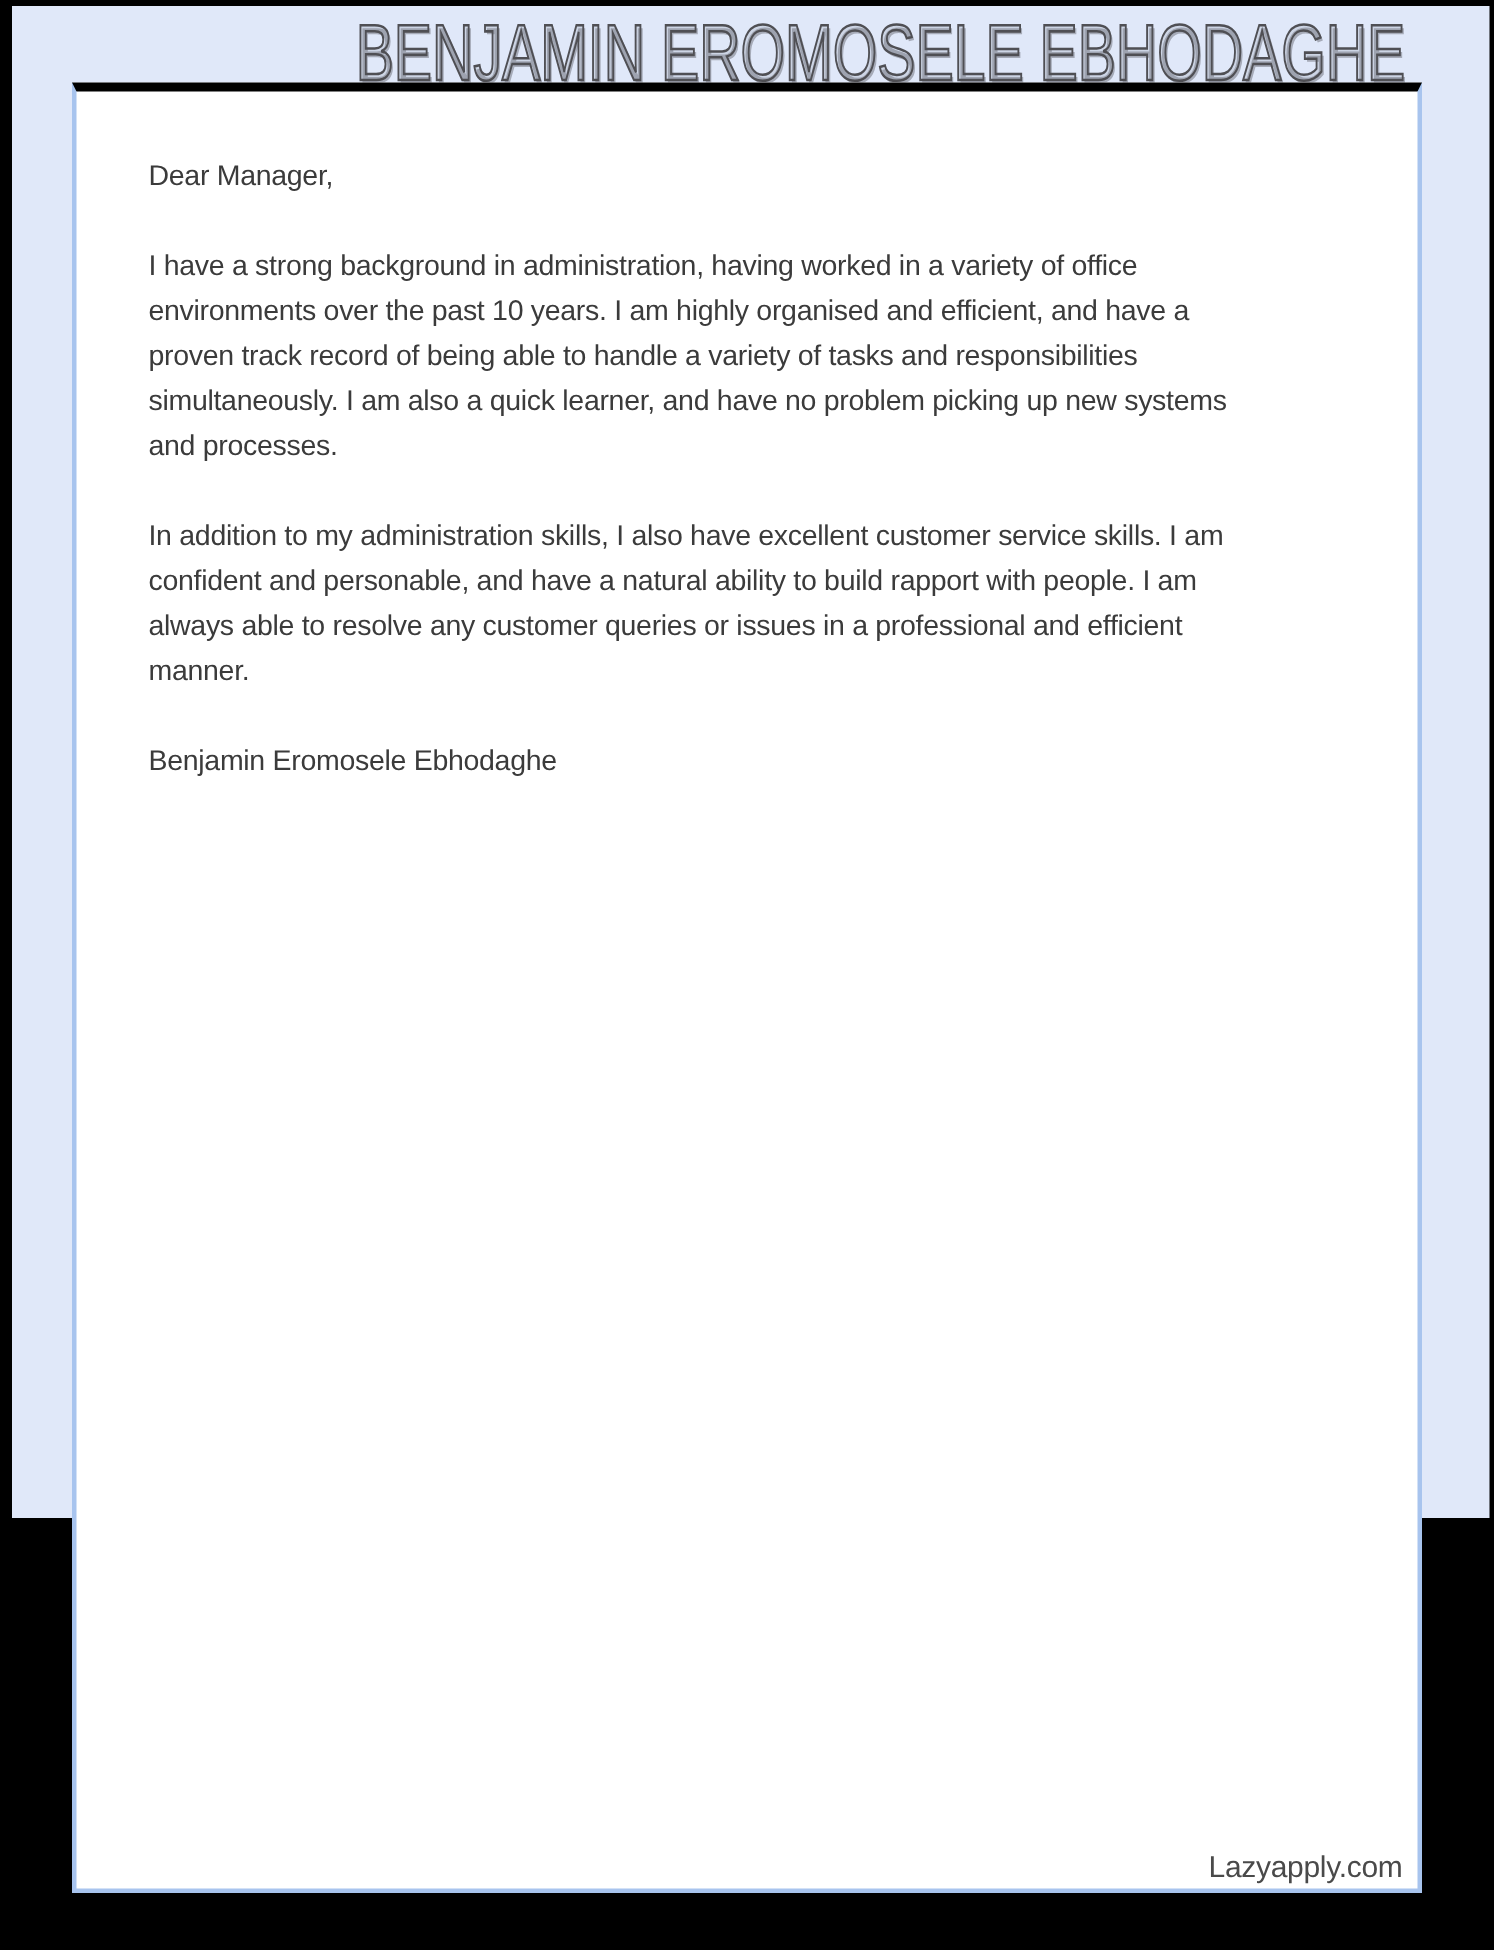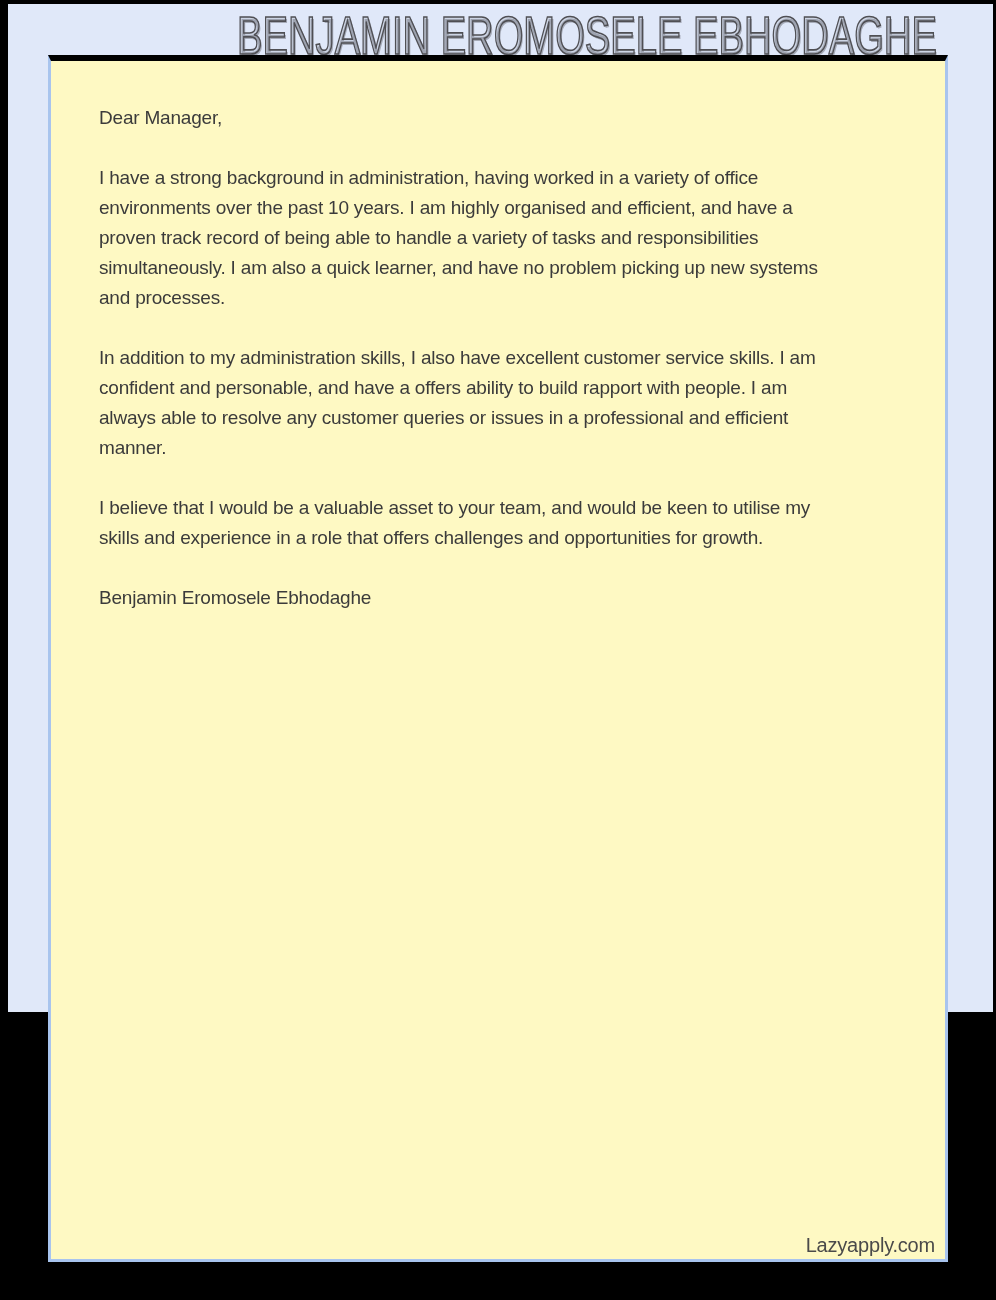--- a/index.html
+++ b/index.html
@@ -31,21 +31,21 @@
     color: rgba(120, 126, 138, 0.18);
     -webkit-text-stroke: 1.7px #4f4f54;
     text-shadow: 2px 2px 0 rgba(70, 72, 80, 0.38);
     transform: scaleX(0.72);
     transform-origin: right center;
   }
   .letter-sheet {
     position: absolute;
     left: 40px; top: 51px;
     width: 900px; height: 1207px;
-    background: #fef9c3;
+    background: #ffffff;
     border-top: 6px solid #000000;
     border-left: 3px solid #a8c4ee;
     border-right: 3px solid #a8c4ee;
     border-bottom: 3px solid #a8c4ee;
   }
   .letter-content {
     padding: 42px 64px 0 48px;
     font-size: 19px;
     line-height: 30px;
     letter-spacing: -0.2px;
@@ -81,24 +81,22 @@
 
   <div class="letter-sheet">
     <div class="letter-content">
       <p>Dear Manager,</p>
       <p>I have a strong background in administration, having worked in a variety of office
 environments over the past 10 years. I am highly organised and efficient, and have a
 proven track record of being able to handle a variety of tasks and responsibilities
 simultaneously. I am also a quick learner, and have no problem picking up new systems
 and processes.</p>
       <p>In addition to my administration skills, I also have excellent customer service skills. I am
-confident and personable, and have a offers ability to build rapport with people. I am
+confident and personable, and have a natural ability to build rapport with people. I am
 always able to resolve any customer queries or issues in a professional and efficient
 manner.</p>
-      <p>I believe that I would be a valuable asset to your team, and would be keen to utilise my
-skills and experience in a role that offers challenges and opportunities for growth.</p>
       <p>Benjamin Eromosele Ebhodaghe</p>
     </div>
 
     <div class="watermark">Lazyapply.com</div>
   </div>
 
 </div>
 
 </body></html>

